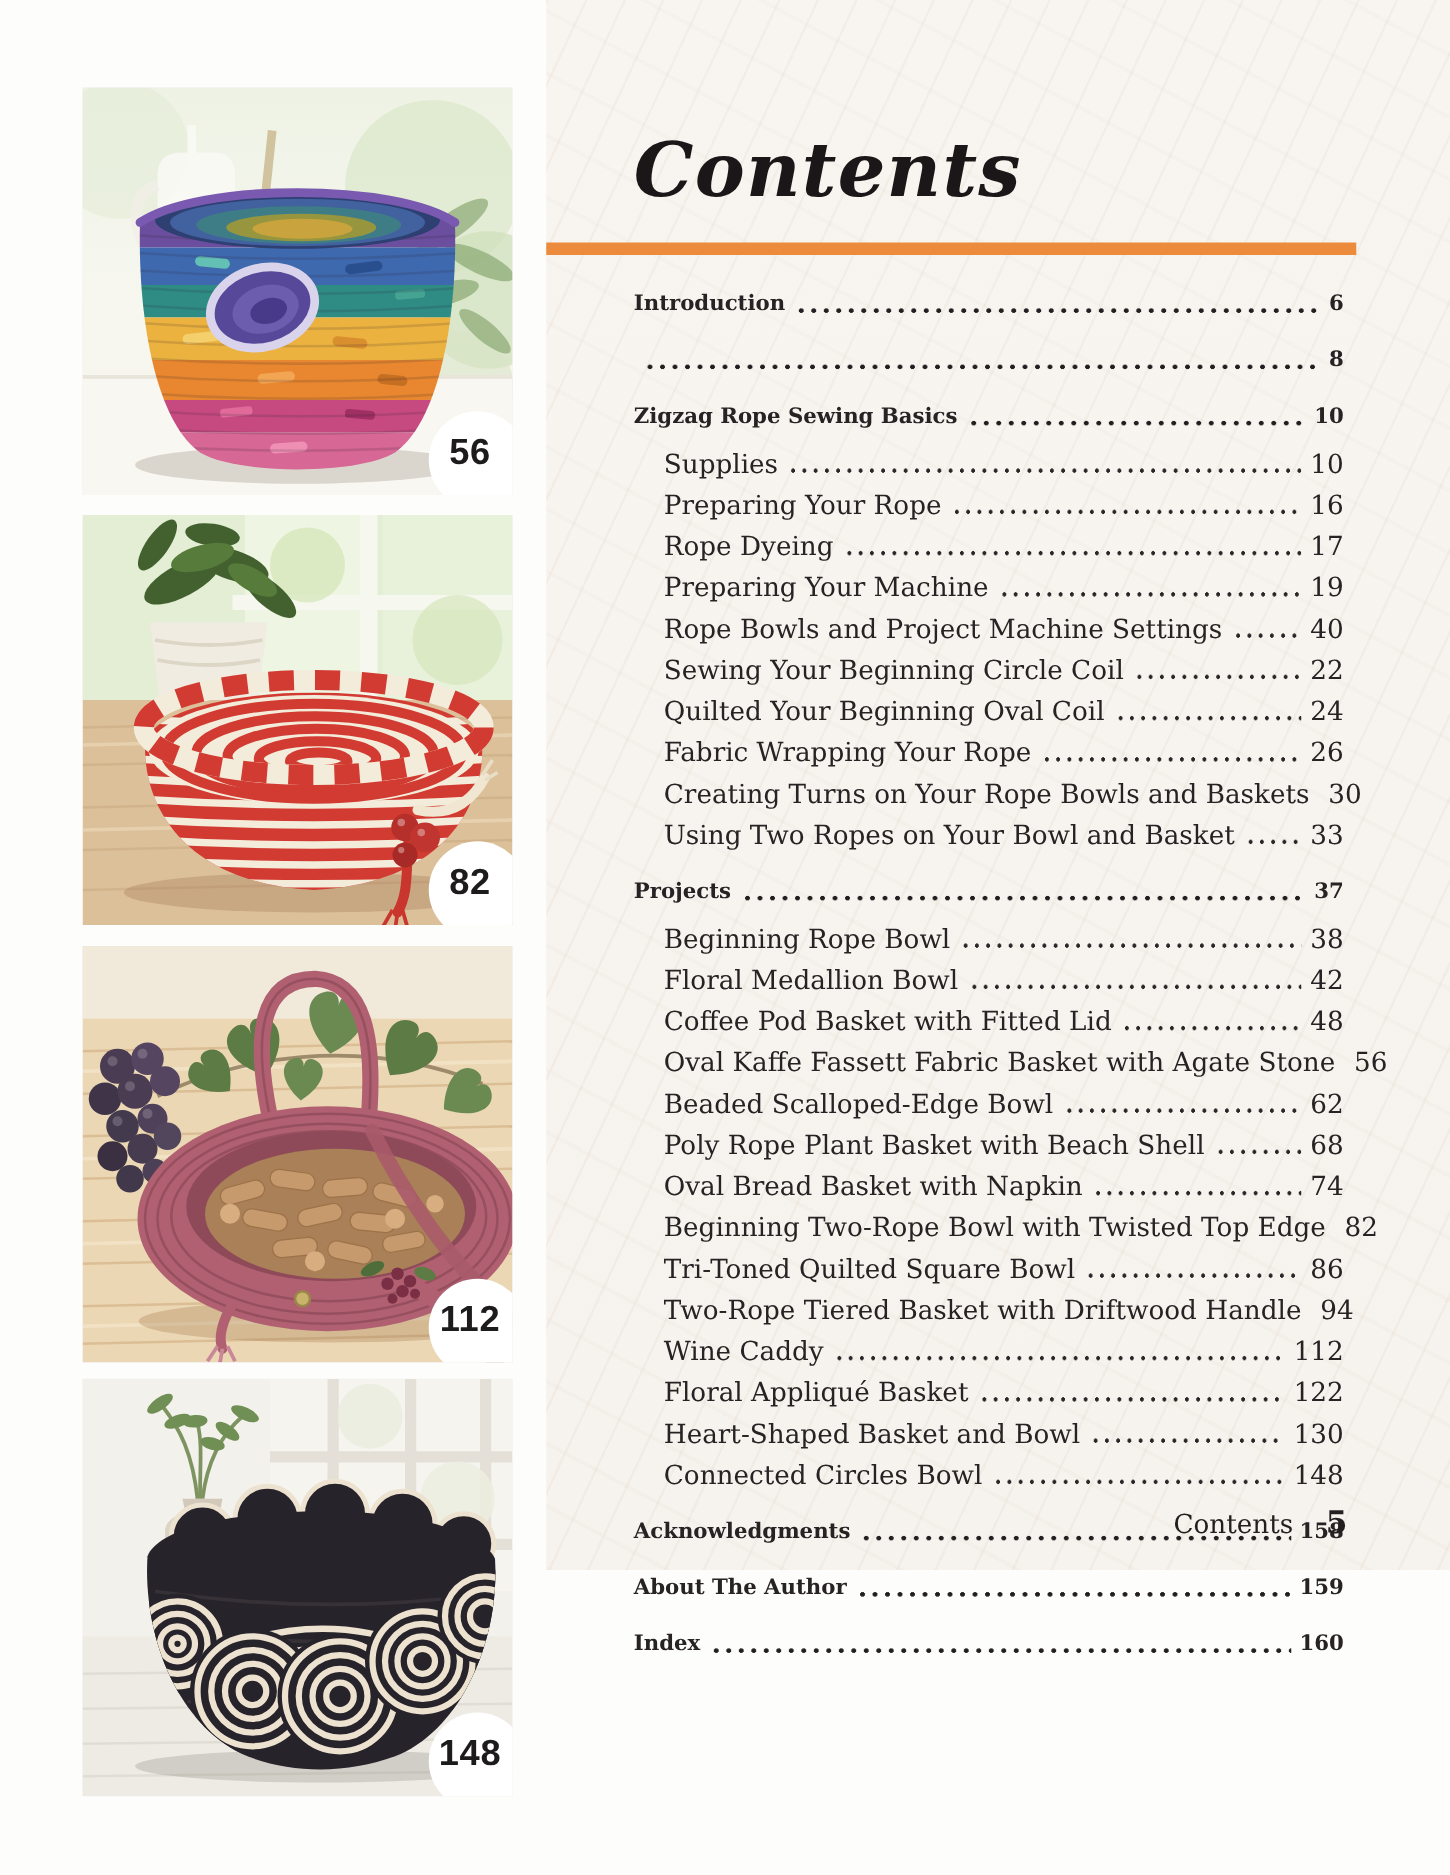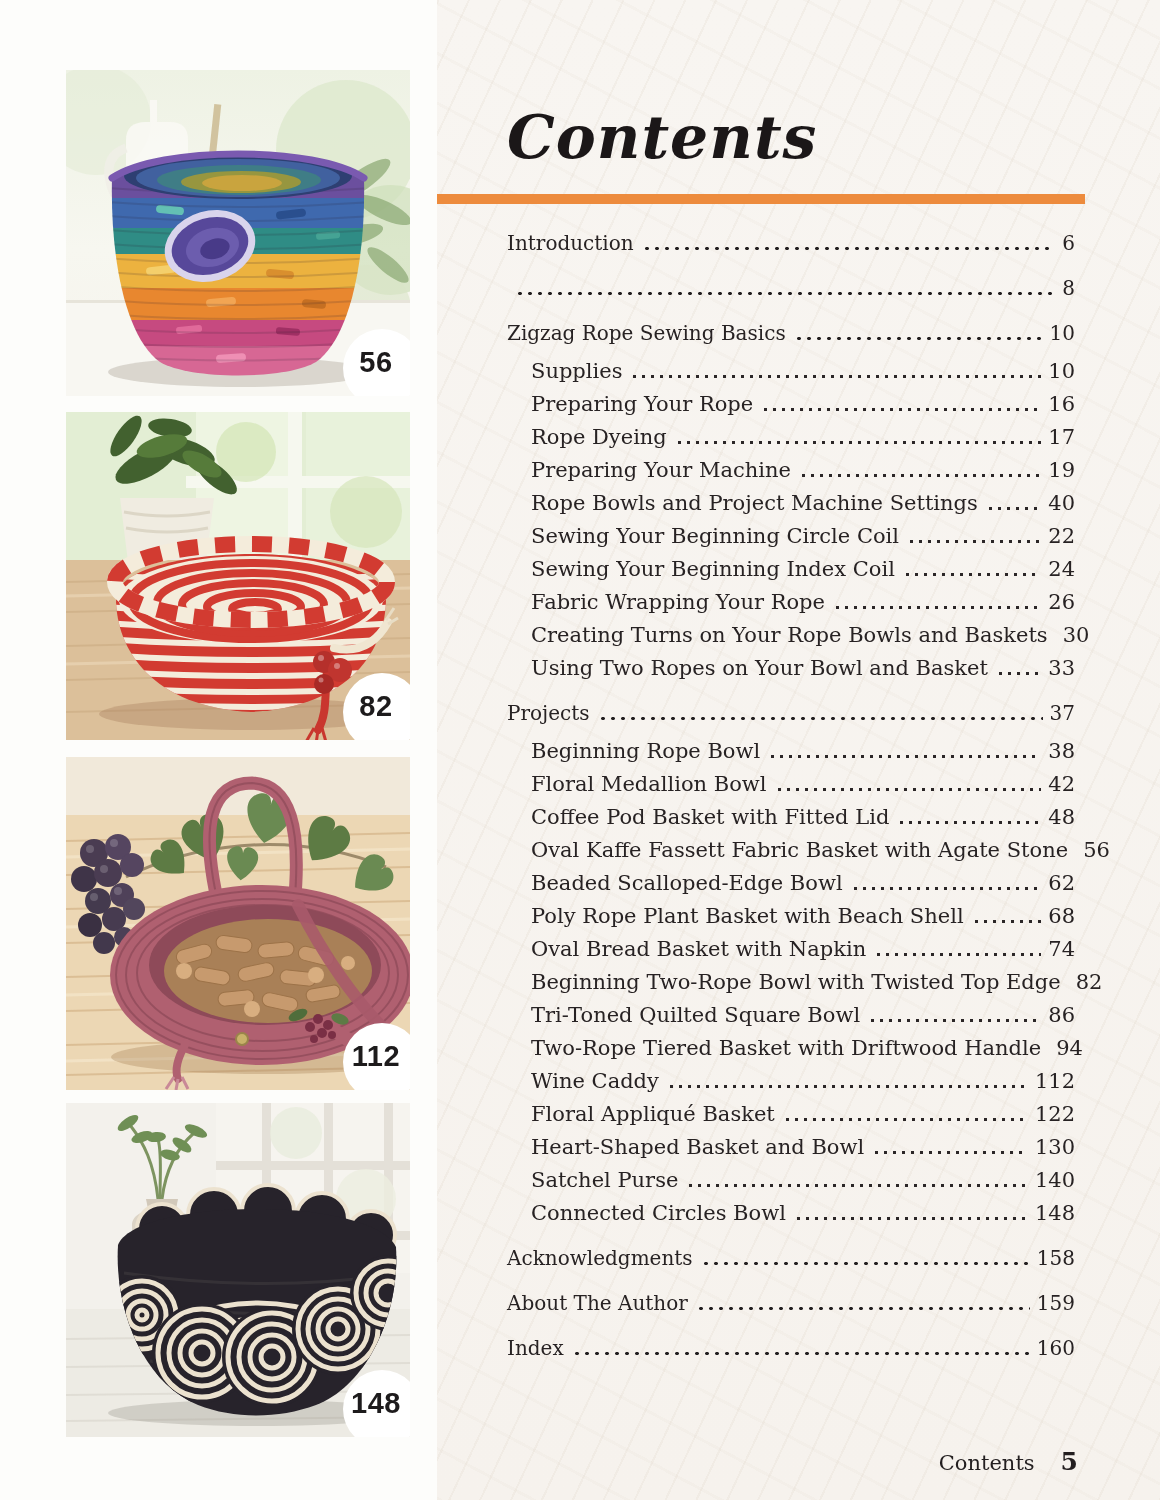--- a/index.html
+++ b/index.html
@@ -16,33 +16,33 @@
   #photo-2{top:412px;height:328px;}
   #photo-3{top:757px;height:333px;}
   #photo-4{top:1103px;height:334px;}
   figure.photo svg{display:block;width:100%;height:100%;}
   .badge{position:absolute;right:-11px;bottom:-11px;width:78px;height:78px;border-radius:50%;
     background:#ffffff;display:flex;align-items:center;justify-content:center;}
   .badge span{transform:translate(-6px,-6px);font-family:"Liberation Sans",sans-serif;
     font-weight:bold;font-size:29px;color:#1d1b1c;letter-spacing:.5px;}
   
   .contents-panel{
-    position:absolute;left:437px;top:0;width:723px;height:1500px;
+    position:absolute;left:437px;top:0;width:723px;height:1256px;
     background:
       repeating-linear-gradient(115deg, rgba(222,212,198,.22) 0 2px, rgba(0,0,0,0) 2px 28px),
       repeating-linear-gradient(28deg, rgba(228,220,208,.16) 0 3px, rgba(0,0,0,0) 3px 44px),
       linear-gradient(#f8f5f1,#f6f2ed);
   }
   h1.title{margin:0;padding:106px 0 0 70px;font-size:60px;line-height:62px;
     font-style:italic;font-weight:700;color:#1b1718;letter-spacing:1px;}
   .rule{margin-top:26px;width:648px;height:10px;background:#ED8B3D;}
   .toc{margin:27px 85px 0 70px;}
   .toc-row{display:flex;align-items:baseline;height:24px;cursor:default;}
   .toc-row:first-child{margin-top:0;}
-  .lvl0{font-weight:400;font-size:20px;margin-top:21px;align-items:center;}
+  .lvl0{font-weight:700;font-size:17px;margin-top:21px;align-items:center;}
   .lvl1{font-size:21px;margin-left:24px;margin-top:9px;align-items:center;}
   .lvl0 + .lvl1{margin-top:14px;}
   .lbl{white-space:nowrap;}
   .leader{flex:1;align-self:stretch;margin:0 7px 0 8px;
     background-image:radial-gradient(circle, #2b2627 1.5px, rgba(0,0,0,0) 1.7px);
     background-size:9px 5px;background-repeat:repeat-x;background-position:left calc(100% - 4px);}
   .lvl0 .leader{background-image:radial-gradient(circle, #231f20 1.7px, rgba(0,0,0,0) 1.9px);
     background-size:10px 5px;}
   .pg{white-space:nowrap;}
   .footer{position:absolute;right:82px;bottom:24px;display:flex;align-items:baseline;gap:26px;color:#231f20;}
@@ -512,21 +512,21 @@
         <span class="lbl">Rope Bowls and Project Machine Settings</span>
         <span class="leader"></span>
         <span class="pg">40</span>
       </div>
       <div class="toc-row lvl1">
         <span class="lbl">Sewing Your Beginning Circle Coil</span>
         <span class="leader"></span>
         <span class="pg">22</span>
       </div>
       <div class="toc-row lvl1">
-        <span class="lbl">Sewing Your Beginning Index Coil</span>
+        <span class="lbl">Quilted Your Beginning Oval Coil</span>
         <span class="leader"></span>
         <span class="pg">24</span>
       </div>
       <div class="toc-row lvl1">
         <span class="lbl">Fabric Wrapping Your Rope</span>
         <span class="leader"></span>
         <span class="pg">26</span>
       </div>
       <div class="toc-row lvl1">
         <span class="lbl">Creating Turns on Your Rope Bowls and Baskets</span>
@@ -600,25 +600,20 @@
       </div>
       <div class="toc-row lvl1">
         <span class="lbl">Floral Appliqué Basket</span>
         <span class="leader"></span>
         <span class="pg">122</span>
       </div>
       <div class="toc-row lvl1">
         <span class="lbl">Heart-Shaped Basket and Bowl</span>
         <span class="leader"></span>
         <span class="pg">130</span>
-      </div>
-      <div class="toc-row lvl1">
-        <span class="lbl">Satchel Purse</span>
-        <span class="leader"></span>
-        <span class="pg">140</span>
       </div>
       <div class="toc-row lvl1">
         <span class="lbl">Connected Circles Bowl</span>
         <span class="leader"></span>
         <span class="pg">148</span>
       </div>
       <div class="toc-row lvl0">
         <span class="lbl">Acknowledgments</span>
         <span class="leader"></span>
         <span class="pg">158</span>

